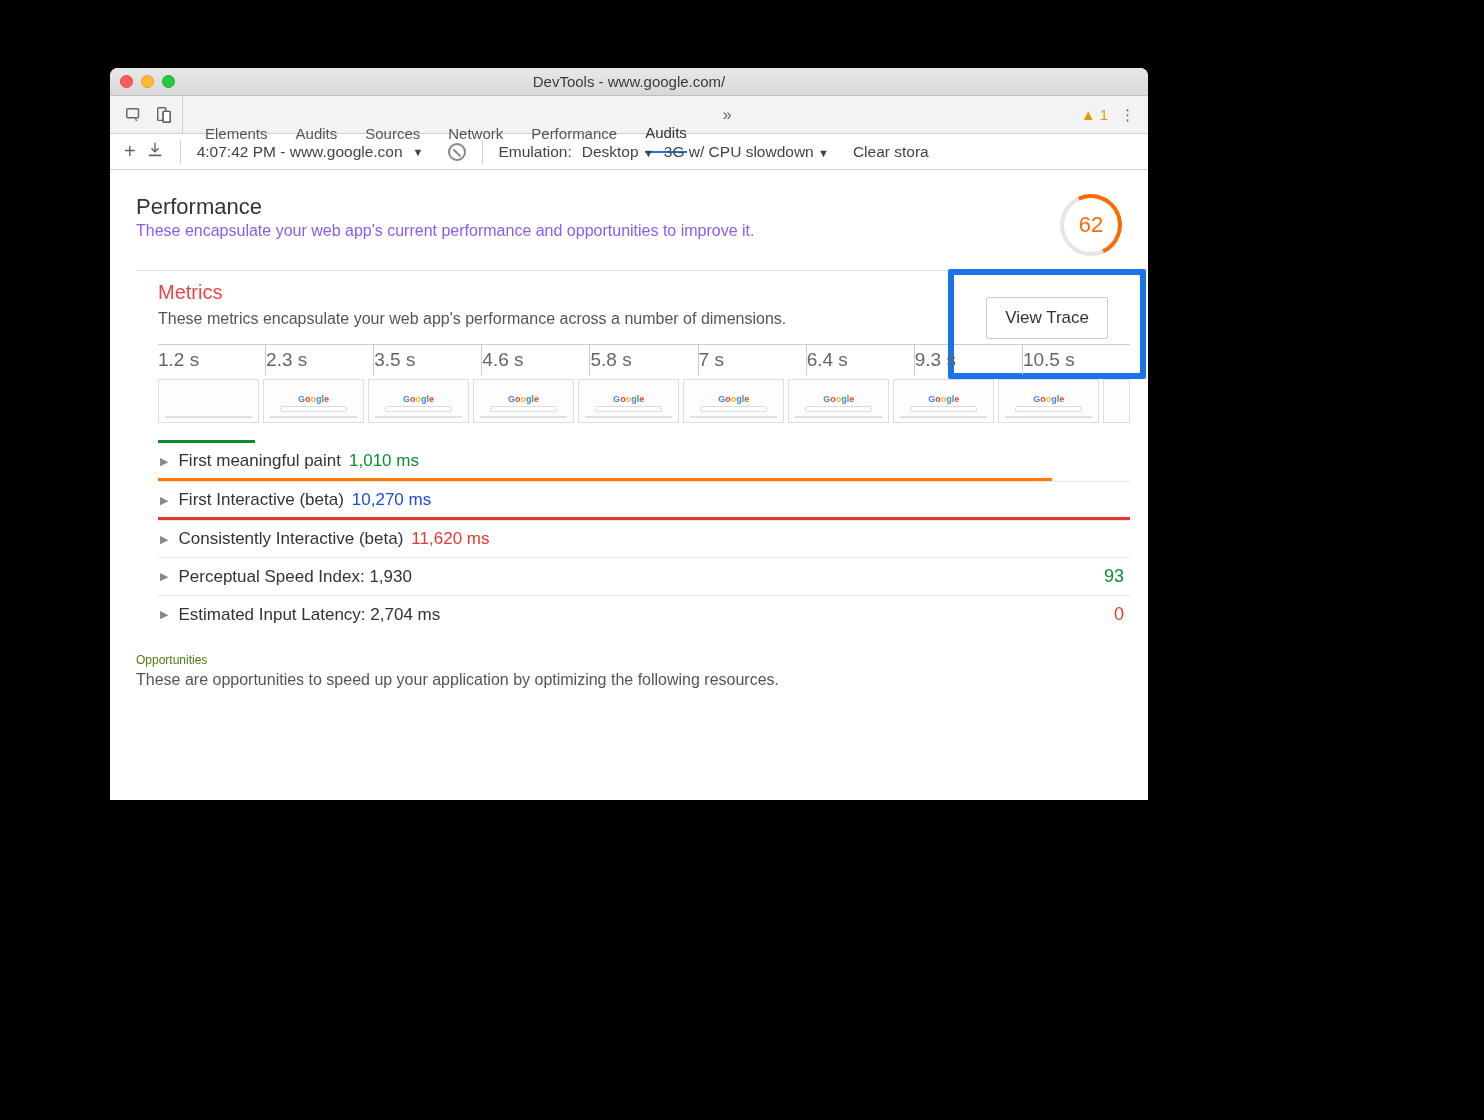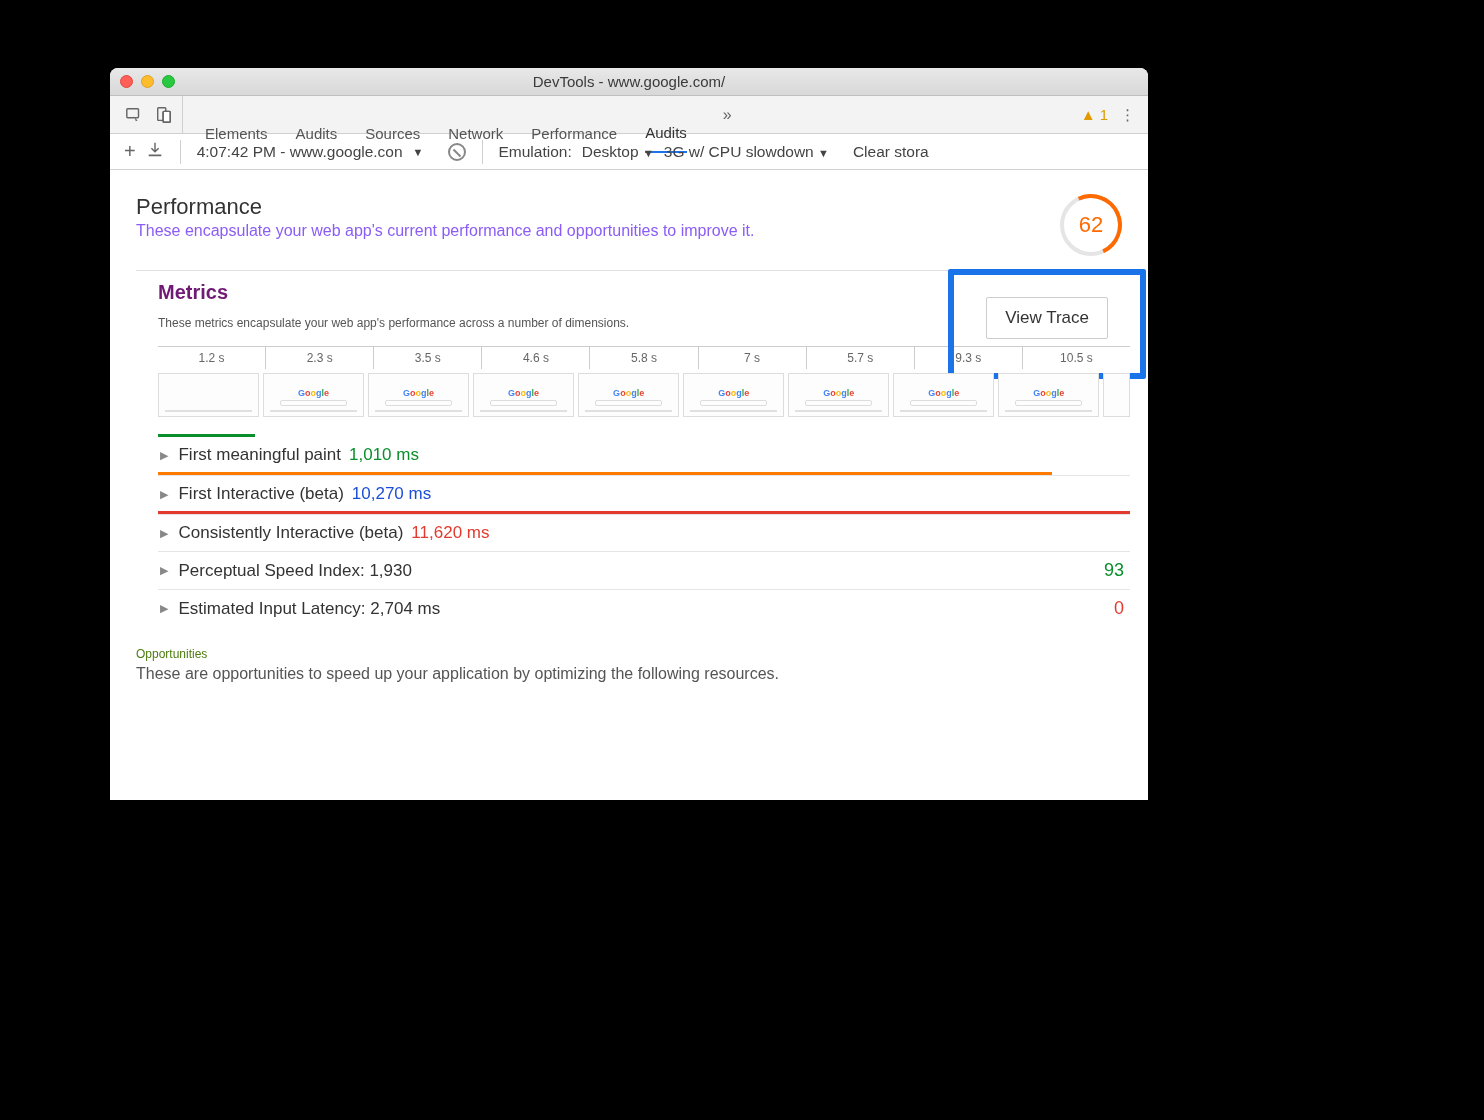--- a/index.html
+++ b/index.html
@@ -80,40 +80,40 @@
     position:relative;
   }
   .perf-head { display:flex; align-items:flex-start; }
   .perf-head .txt { flex:1; }
   .perf-head h2 { font-size:22px; font-weight:400; color:#333; }
   .perf-head p { font-size:16px; color:#8b5cf6; margin-top:2px; }
   .gauge { width:62px; height:62px; border-radius:50%; border:4px solid #e5e5e5; position:relative; display:flex; align-items:center; justify-content:center; font-size:22px; color:#ff6a00; font-weight:400; margin-right:8px; }
   .gauge::before { content:""; position:absolute; inset:-4px; border-radius:50%; border:4px solid transparent; border-top-color:#ff6a00; border-right-color:#ff6a00; transform:rotate(20deg); }
   .divider { border-top:1px solid #e0e0e0; margin:14px 0 10px; }
   .metrics-head { position:relative; padding-right:180px; }
-  .metrics-head h3 { font-size:20px; font-weight:700; color:#701a75; }
-  .metrics-head p { font-size:12px; color:#555; margin-top:12px; }
+  .metrics-head h3 { font-size:20px; font-weight:400; color:#ef4444; }
+  .metrics-head p { font-size:16px; color:#555; margin-top:6px; }
   .view-trace-wrap {
     position:absolute;
     right:-16px; top:-12px;
     border:6px solid #1a73e8;
     padding:22px 32px 34px 32px;
     border-radius:2px;
   }
   .view-trace {
     border:1px solid #ccc;
     background:#fff;
     padding:10px 18px;
     font-size:17px;
     color:#333;
     border-radius:2px;
   }
   .timeline { margin-top:16px; }
   .ticks { display:flex; border-top:1px solid #ccc; }
-  .ticks span { flex:1; text-align:center; font-size:12px; color:#666; border-left:1px solid #ccc; padding:4px 0; position:relative; }
+  .ticks span { flex:1; text-align:left; font-size:19px; color:#666; border-left:1px solid #ccc; padding:4px 0; position:relative; }
   .ticks span:first-child { border-left:none; }
   .thumbs { display:flex; gap:4px; margin-top:4px; }
   .thumb { flex:1; height:44px; border:1px solid #ddd; background:#fdfdfd; position:relative; }
   .thumb .bbar { position:absolute; left:6px; right:6px; bottom:4px; height:2px; background:#e0e0e0; }
   .thumb .logo { position:absolute; left:50%; top:14px; transform:translateX(-50%); font-size:9px; font-family:Arial; }
   .thumb .logo b:nth-child(1){color:#4285f4}.thumb .logo b:nth-child(2){color:#ea4335}.thumb .logo b:nth-child(3){color:#fbbc05}.thumb .logo b:nth-child(4){color:#4285f4}.thumb .logo b:nth-child(5){color:#34a853}.thumb .logo b:nth-child(6){color:#ea4335}
   .thumb .sb { position:absolute; left:16px; right:16px; top:26px; height:6px; border:1px solid #ddd; border-radius:2px; }
   .metric-list { margin-top:18px; }
   .mrow { border-top:1px solid #e5e5e5; padding:8px 0 8px 2px; display:flex; align-items:center; font-size:17px; }
   .mrow.first { border-top:none; }
@@ -228,21 +228,21 @@
     </div>
 
     <div class="timeline" style="margin-left:22px">
       <div class="ticks">
         <span>1.2 s</span>
         <span>2.3 s</span>
         <span>3.5 s</span>
         <span>4.6 s</span>
         <span>5.8 s</span>
         <span>7 s</span>
-        <span>5.7 s</span>
+        <span>6.4 s</span>
         <span>9.3 s</span>
         <span>10.5 s</span>
       </div>
       <div class="thumbs">
         <div class="thumb">
             <div class="bbar"></div>
           </div>
         <div class="thumb">
             <div class="logo"><b>G</b><b>o</b><b>o</b><b>g</b><b>l</b><b>e</b></div>
             <div class="sb"></div>

